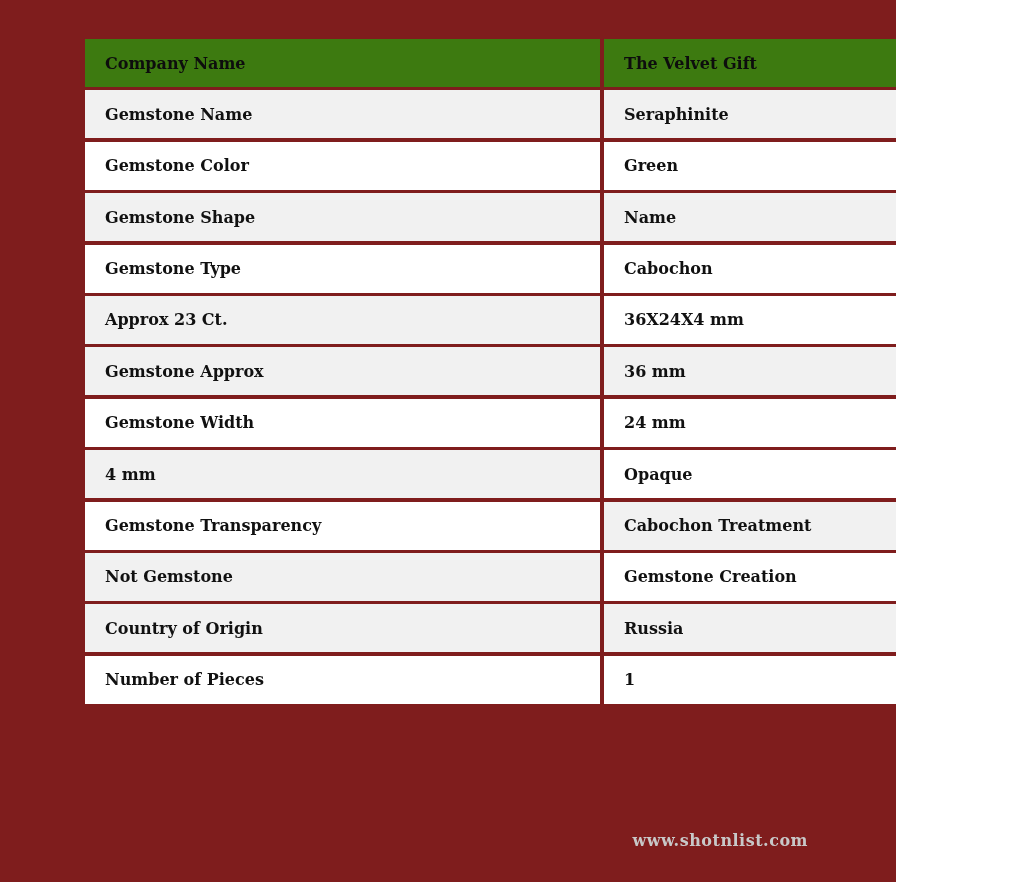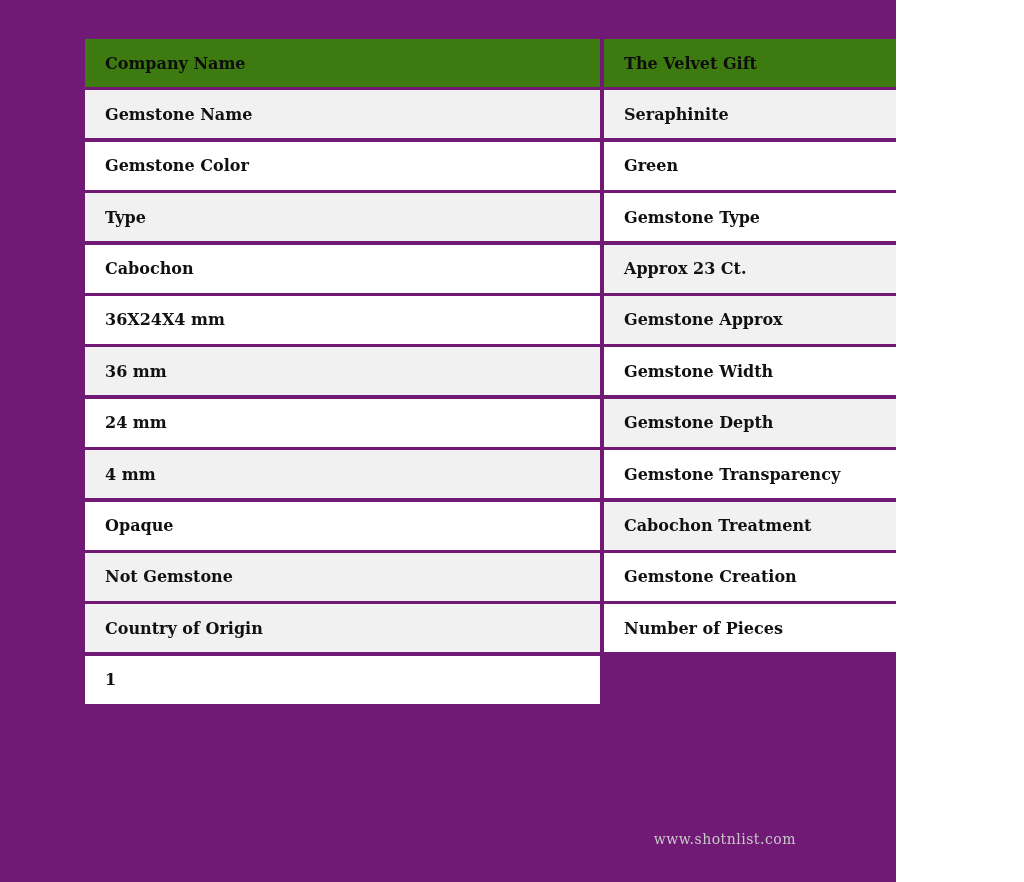--- a/index.html
+++ b/index.html
@@ -4,21 +4,21 @@
 <style>
   html, body {
     margin: 0;
     padding: 0;
     background: #ffffff;
   }
   .page {
     position: relative;
     width: 896px;
     height: 882px;
-    background: #701a75;
+    background: #7f1d1d;
     overflow: hidden;
     font-family: "DejaVu Serif", serif;
   }
   .spec-table {
     position: absolute;
     left: 85px;
     top: 39px;
     width: 855px;
     display: grid;
     grid-template-columns: 515px 336px;
@@ -40,69 +40,70 @@
   .cell.alt {
     background: var(--row-alt-bg, #f1f1f1);
   }
   .cell.header {
     background: var(--header-bg, #3d7a10);
     color: var(--header-text, #0d0d0d);
   }
   .watermark {
     position: absolute;
     top: 831px;
-    right: 100px;
-    font-size: 14px;
-    font-weight: normal;
+    right: 88px;
+    font-size: 16px;
+    font-weight: bold;
     color: var(--watermark-color, #c8c8c8);
     letter-spacing: 0.5px;
   }
 </style>
 </head>
 <body>
 
 <div class="page">
 
   <div class="spec-table">
     <div class="cell header label-col">Company Name</div>
     <div class="cell header value-col">The Velvet Gift</div>
 
   <div class="cell label-col alt">Gemstone Name</div>
   <div class="cell value-col alt">Seraphinite</div>
 
   <div class="cell label-col">Gemstone Color</div>
   <div class="cell value-col">Green</div>
 
-  <div class="cell value-col alt">Type</div>
+  <div class="cell label-col alt">Gemstone Shape</div>
+  <div class="cell value-col alt">Name</div>
 
   <div class="cell label-col">Gemstone Type</div>
   <div class="cell value-col">Cabochon</div>
 
   <div class="cell value-col alt">Approx 23 Ct.</div>
 
   <div class="cell value-col">36X24X4 mm</div>
 
   <div class="cell label-col alt">Gemstone Approx</div>
   <div class="cell value-col alt">36 mm</div>
 
   <div class="cell label-col">Gemstone Width</div>
   <div class="cell value-col">24 mm</div>
 
-  <div class="cell label-col alt">Gemstone Depth</div>
   <div class="cell value-col alt">4 mm</div>
 
+  <div class="cell value-col">Opaque</div>
   <div class="cell label-col">Gemstone Transparency</div>
-  <div class="cell value-col">Opaque</div>
 
   <div class="cell label-col alt">Cabochon Treatment</div>
   <div class="cell value-col alt">Not Gemstone</div>
 
   <div class="cell label-col">Gemstone Creation</div>
 
   <div class="cell label-col alt">Country of Origin</div>
+  <div class="cell value-col alt">Russia</div>
 
   <div class="cell label-col">Number of Pieces</div>
   <div class="cell value-col">1</div>
 </div>
 
   <div class="watermark">www.shotnlist.com</div>
 
 </div>
 
 </body></html>

